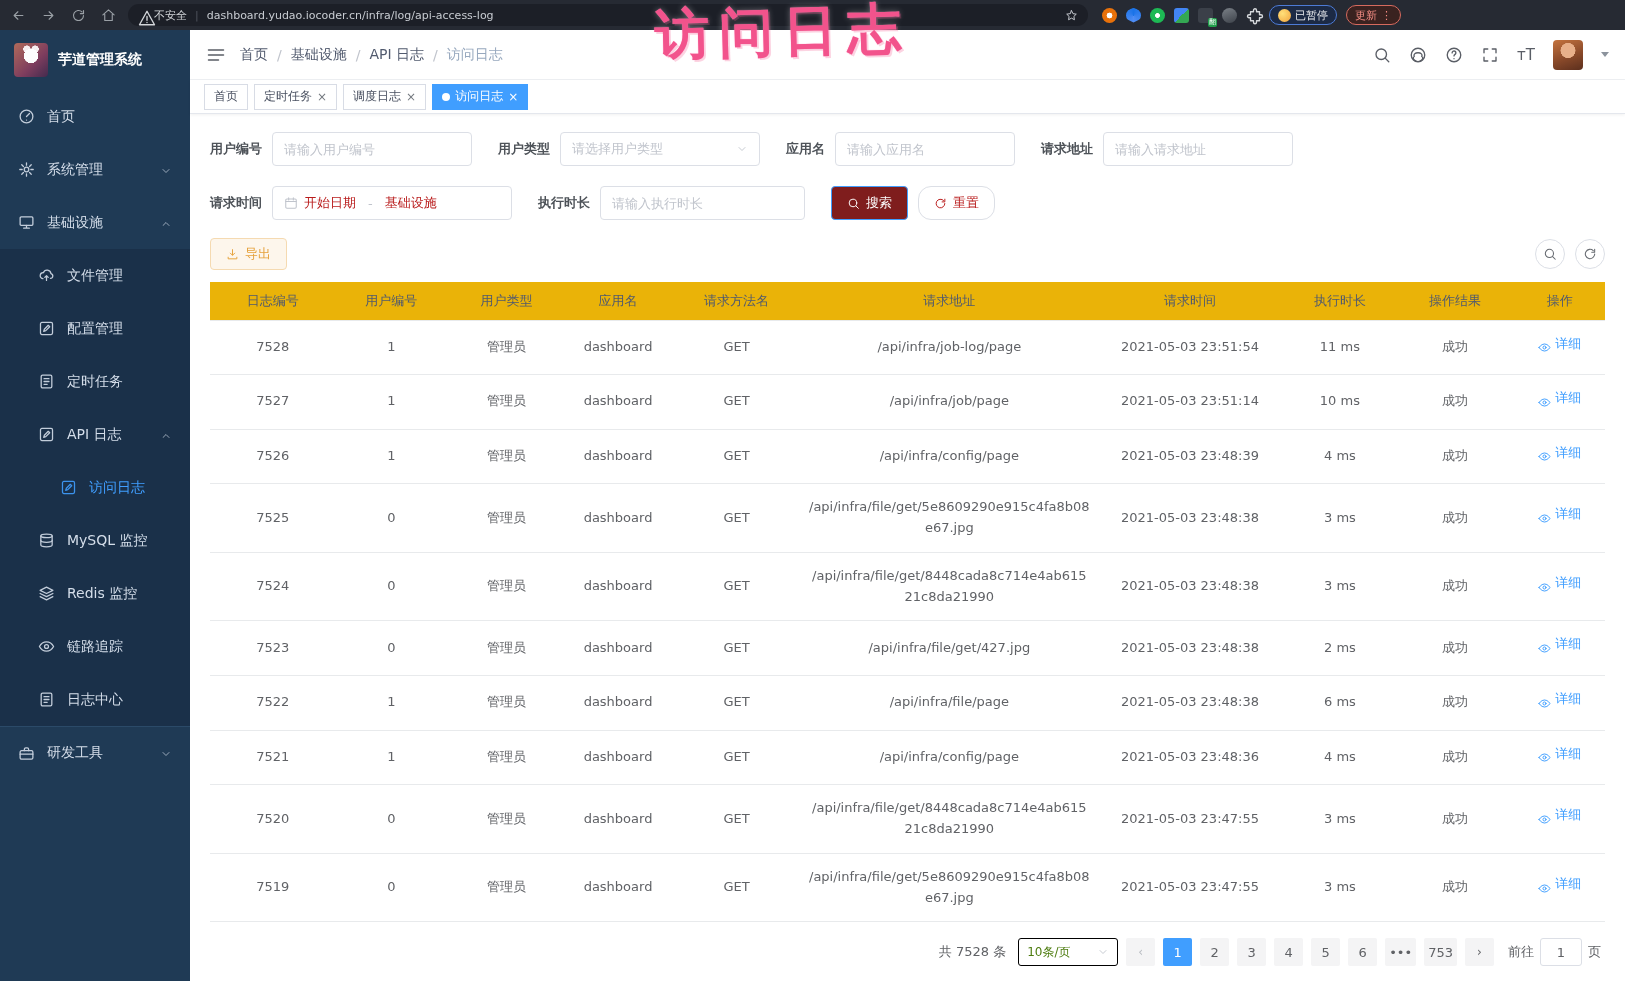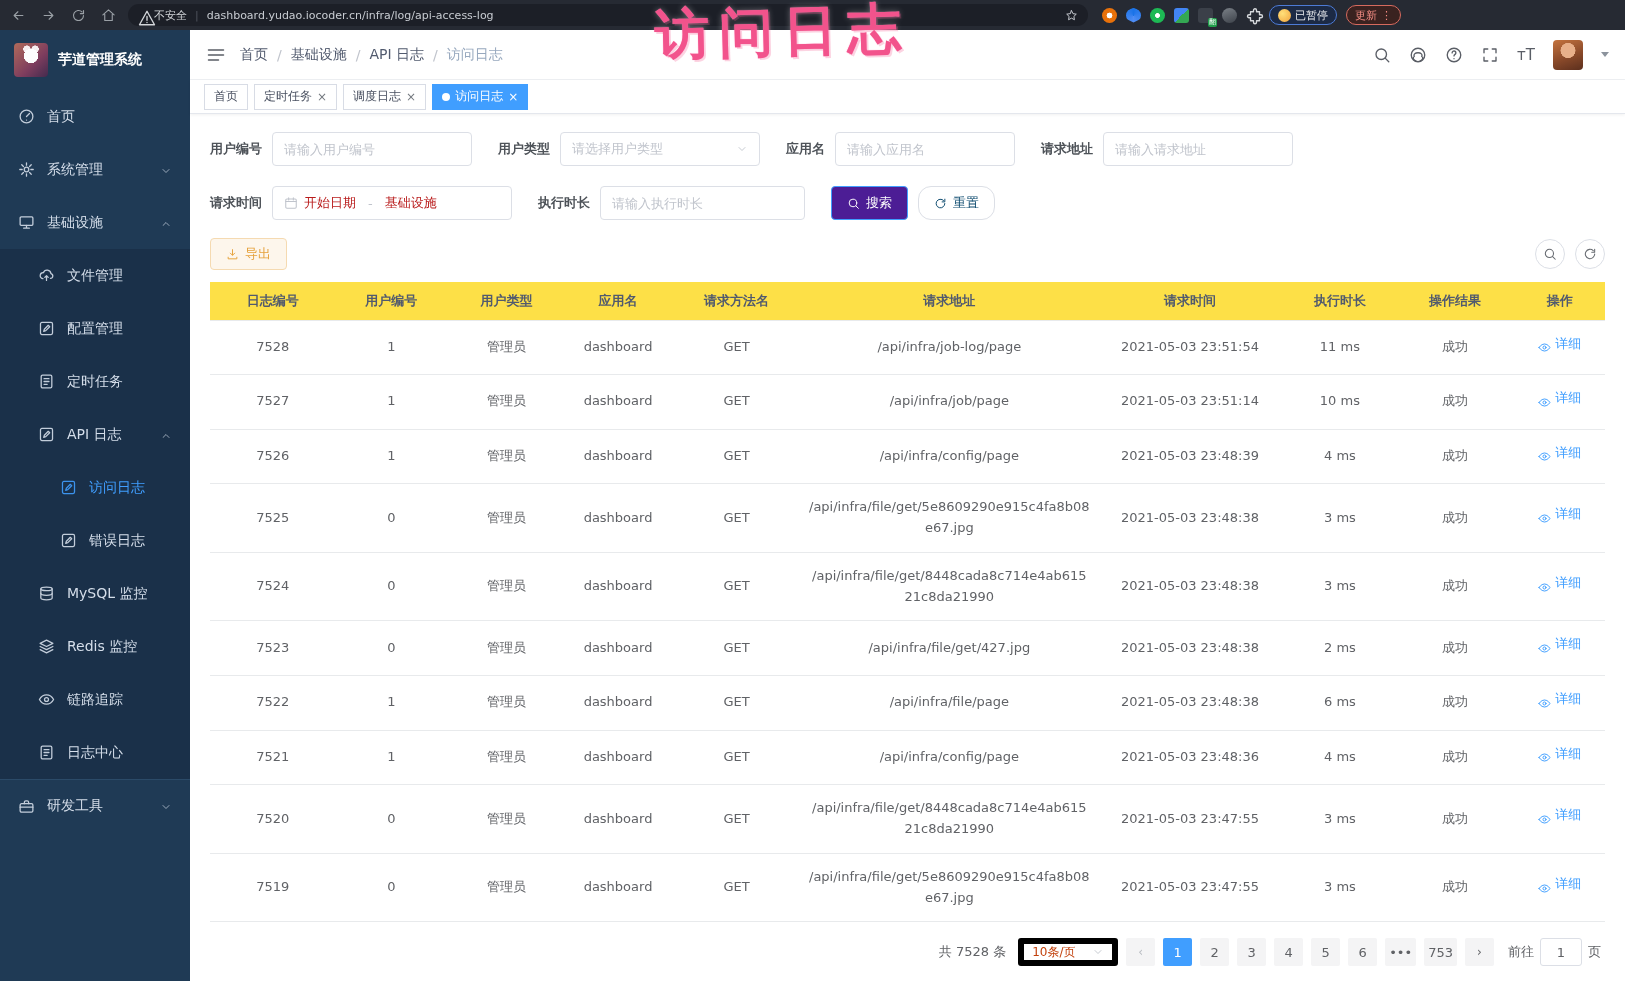--- a/index.html
+++ b/index.html
@@ -80,40 +80,40 @@
   .finput input::placeholder { color:#c0c4cc; }
   .fselect { justify-content:space-between; color:#c0c4cc; cursor:pointer; }
   .fsel-chev { width:12px; height:12px; color:#c0c4cc; }
   .fsel-chev svg { width:12px; height:12px; }
   .range .rsep { color:#c0c4cc; padding:0 6px; }
   .range .rph { color:#b91c1c; }
   .cal-ico { width:14px; height:14px; color:#c0c4cc; flex-shrink:0; }
   .cal-ico svg { width:14px; height:14px; }
   .btn { height:34px; border-radius:4px; display:inline-flex; align-items:center; gap:6px; padding:0 15px; font-size:13px; cursor:pointer; border:1px solid transparent; }
   .btn svg { width:13px; height:13px; }
-  .btn-primary { background:#4c1d95; border-color:#409eff; color:#fff; }
-  .btn-plain { background:#fff; border-color:#dcdfe6; color:#0c4a6e;border-radius:13px; }
+  .btn-primary { background:#7f1d1d; border-color:#409eff; color:#fff; }
+  .btn-plain { background:#fff; border-color:#dcdfe6; color:#b91c1c;border-radius:13px; }
   .btn-warn { background:#fdf6ec; border-color:#f5dab1; color:#e6a23c; height:32px; }
 
   .toolbar-row { display:flex; align-items:center; margin-top:18px; }
   .tool-circles { margin-left:auto; display:flex; gap:10px; }
   .circ { width:30px; height:30px; border-radius:50%; border:1px solid #dcdfe6; display:flex; align-items:center; justify-content:center; color:#666a70; cursor:pointer; background:#fff; }
   .circ svg { width:14px; height:14px; }
 
   
   table.grid { width:100%; border-collapse:collapse; margin-top:12px; font-size:13px; table-layout:fixed; }
-  .grid th { background:#fde047; color:#515a6e; font-weight:bold; height:38px; padding:6px 6px; border-bottom:1px solid #e8eaec; }
+  .grid th { background:#eab308; color:#515a6e; font-weight:normal; height:38px; padding:6px 6px; border-bottom:1px solid #e8eaec; }
   .grid td { color:#606266; text-align:center; padding:13px 6px; border-bottom:1px solid #e8eaec; word-break:break-all; line-height:1.6; }
   .detail-link { color:#409eff; display:inline-flex; align-items:flex-end; gap:4px; cursor:pointer; white-space:nowrap; }
   .detail-link svg { width:13px; height:13px; }
 
   
   .pager { display:flex; align-items:center; justify-content:flex-end; gap:8px; padding:16px 4px 0; font-size:13px; color:#606266; }
   .pg-total { margin-right:4px; }
-  .pg-size { width:100px; height:28px; border:6px solid #000000; border-radius:3px; display:flex; align-items:center; justify-content:space-between; padding:0 8px; color:#c2410c; font-size:12px; cursor:pointer; }
+  .pg-size { width:100px; height:28px; border:1px solid #000000; border-radius:3px; display:flex; align-items:center; justify-content:space-between; padding:0 8px; color:#4d7c0f; font-size:12px; cursor:pointer; }
   .pg-size .fsel-chev { color:#c0c4cc; }
   .pg-btn { min-width:29px; height:28px; background:#f4f4f5; border-radius:2px; display:flex; align-items:center; justify-content:center; padding:0 4px; cursor:pointer; color:#606266; font-size:13px; }
   .pg-btn.arrow { color:#b8bcc2; font-size:12px; }
   .pg-btn.active { background:#409eff; color:#fff; }
   .pg-goto { display:flex; align-items:center; gap:6px; margin-left:6px; }
   .pg-goto .gin { width:42px; height:28px; border:1px solid #dcdfe6; border-radius:3px; text-align:center; font-size:13px; color:#606266; outline:none; font-family:inherit; }
 
   
   .watermark { position:absolute; left:655px; top:-4px; font-size:54px; font-weight:800; letter-spacing:10px; color:#f2538c; transform:rotate(-1.5deg); z-index:60; pointer-events:none; white-space:nowrap;
     text-shadow:0 0 1px #ff7eb0, 2px 2px 0 rgba(242,83,140,.25), 0 0 6px rgba(255,255,255,.35); }
@@ -248,27 +248,20 @@
                 <path d="M6 15l6-6 6 6"></path>
               </svg></span>
           </div>
           <div class="mi lvl3 active">
             <span class="micon"><svg viewBox="0 0 24 24" fill="none" stroke="currentColor" stroke-width="1.8" stroke-linecap="round" stroke-linejoin="round">
                 <rect x="3.5" y="3.5" width="17" height="17" rx="2"></rect>
                 <path d="M8 16l1-3 5.5-5.5 2 2L11 15l-3 1z"></path>
               </svg></span>
             <span>访问日志</span>
           </div>
-          <div class="mi lvl3">
-            <span class="micon"><svg viewBox="0 0 24 24" fill="none" stroke="currentColor" stroke-width="1.8" stroke-linecap="round" stroke-linejoin="round">
-                <rect x="3.5" y="3.5" width="17" height="17" rx="2"></rect>
-                <path d="M8 16l1-3 5.5-5.5 2 2L11 15l-3 1z"></path>
-              </svg></span>
-            <span>错误日志</span>
-          </div>
           <div class="mi lvl2">
             <span class="micon"><svg viewBox="0 0 24 24" fill="none" stroke="currentColor" stroke-width="1.8" stroke-linecap="round" stroke-linejoin="round">
                 <ellipse cx="12" cy="5.5" rx="8" ry="2.5"></ellipse>
                 <path d="M4 5.5v13c0 1.4 3.6 2.5 8 2.5s8-1.1 8-2.5v-13"></path>
                 <path d="M4 12c0 1.4 3.6 2.5 8 2.5s8-1.1 8-2.5"></path>
               </svg></span>
             <span>MySQL 监控</span>
           </div>
           <div class="mi lvl2">
             <span class="micon"><svg viewBox="0 0 24 24" fill="none" stroke="currentColor" stroke-width="1.8" stroke-linecap="round" stroke-linejoin="round">

